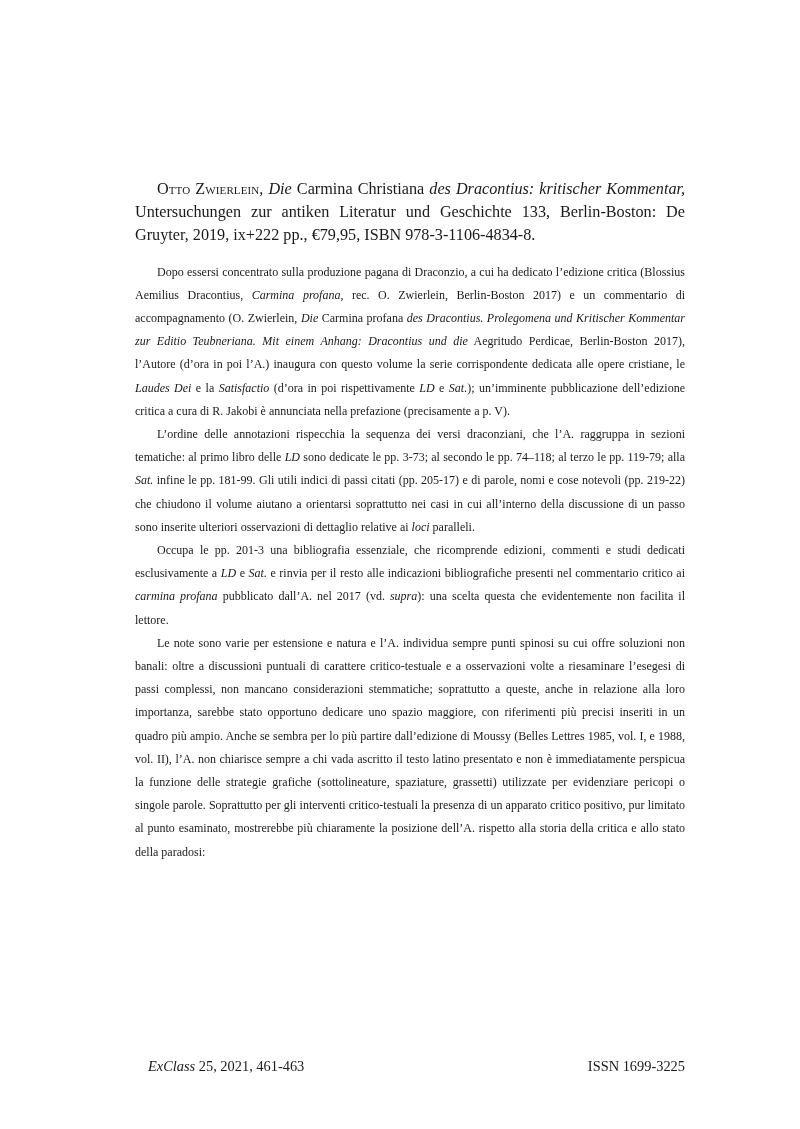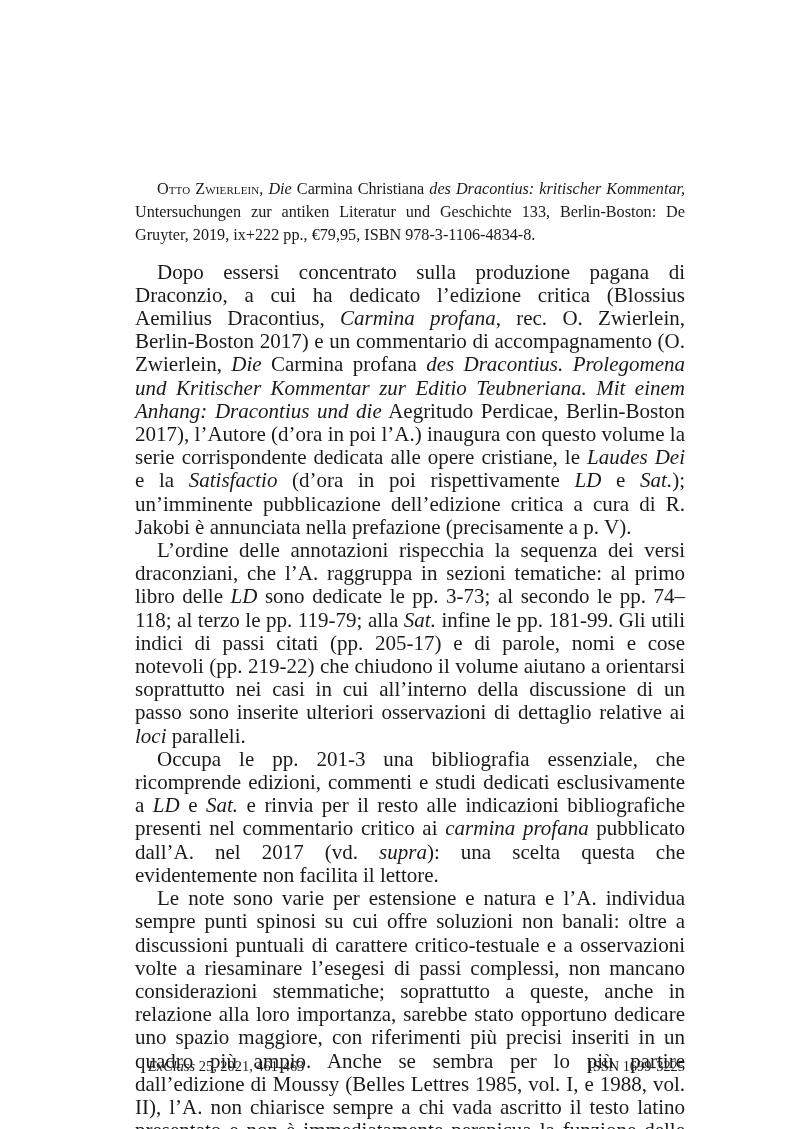--- a/index.html
+++ b/index.html
@@ -36,21 +36,21 @@
     font-size: 16.2px;
     line-height: 23.2px;
     text-align: justify;
     text-align-last: left;
     margin: 0 0 11px 0;
     text-indent: 22px;
     hyphens: none;
   }
 
   .para {
-    font-size: 21px;
+    font-size: 12px;
     line-height: 23.2px;
     text-align: justify;
     text-align-last: left;
     margin: 0;
     text-indent: 22px;
     hyphens: none;
   }
 
   .para.first-body {
     margin-top: 13px;

